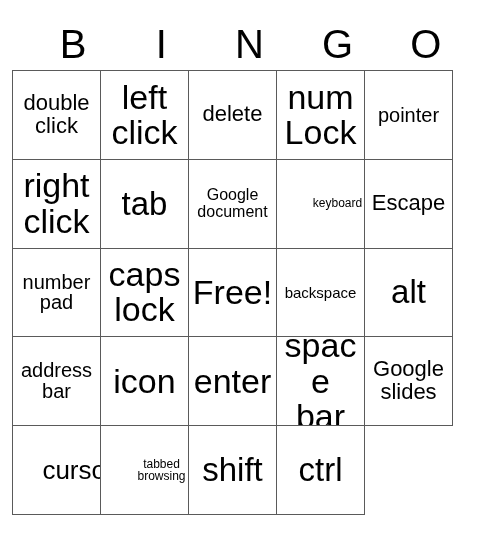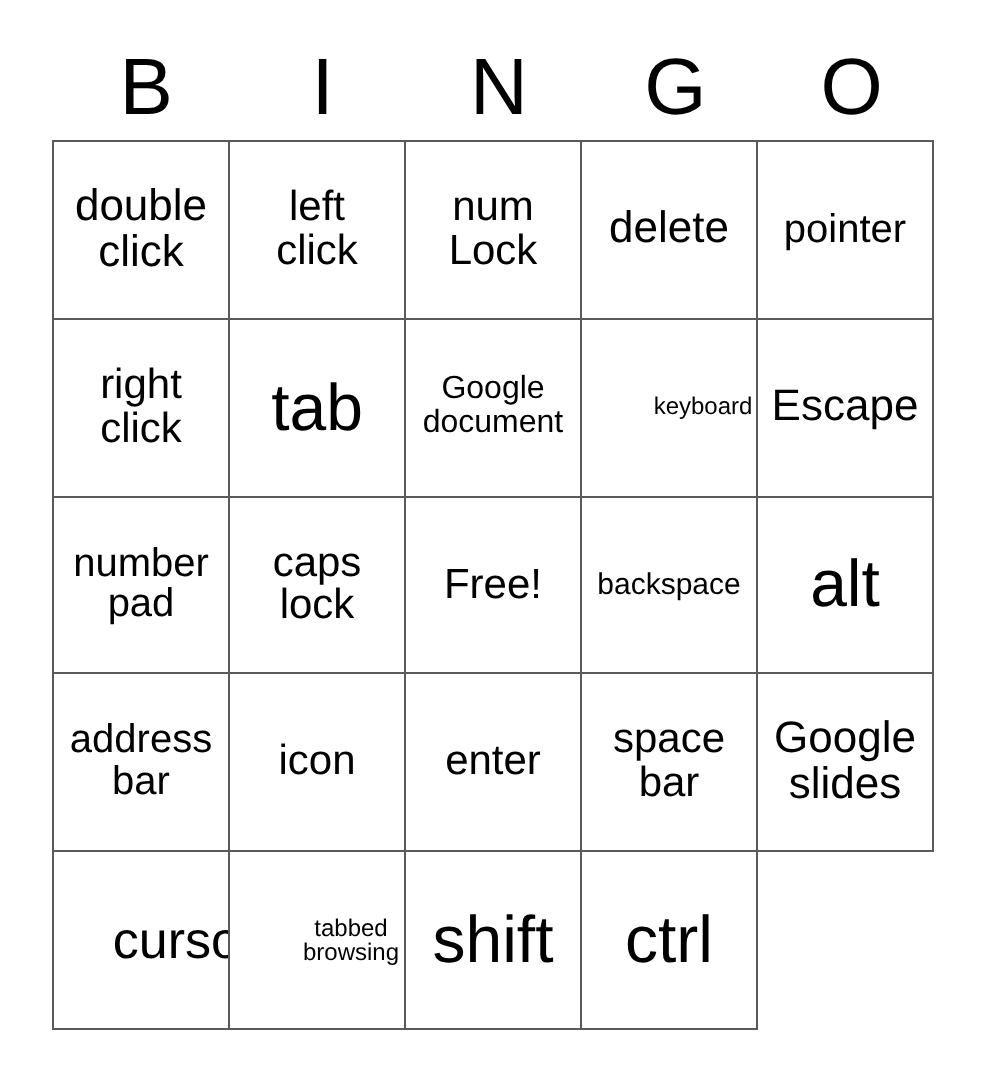--- a/index.html
+++ b/index.html
@@ -41,21 +41,21 @@
     font-size: 40px;
     line-height: 1;
     font-weight: 400;
     color: #000;
     letter-spacing: 0;
   }
 
   
   .grid {
     position: absolute;
-    left: 26px;
+    left: 12px;
     top: 70px;
     width: 441px;
     height: 445px;
     display: grid;
     grid-template-columns: repeat(5, 1fr);
     grid-template-rows: repeat(5, 1fr);
     border-top: 1px solid #5a5a5a;
     border-left: 1px solid #5a5a5a;
     box-sizing: border-box;
   }
@@ -78,21 +78,21 @@
     white-space: pre-line;
   }
 
   
   .fs-xs  { font-size: 15px; }
   .fs-s   { font-size: 16px; }
   .fs-sm  { font-size: 12px; margin-left: 34px; }
   .fs-m   { font-size: 20px; }
   .fs-ml  { font-size: 22px; }
   .fs-l   { font-size: 26px; padding-left: 44px; }
-  .fs-xl  { font-size: 21px; }
+  .fs-xl  { font-size: 34px; }
   .fs-xxl { font-size: 33px; }
 </style>
 </head>
 <body>
 
 <div class="card">
   <div class="header-row">
       <div class="header-letter">B</div>
       <div class="header-letter">I</div>
       <div class="header-letter">N</div>
@@ -102,25 +102,25 @@
   <div class="grid">
       <div class="cell">
         <span class="fs-ml">double
 click</span>
       </div>
       <div class="cell">
         <span class="fs-xl">left
 click</span>
       </div>
       <div class="cell">
+        <span class="fs-ml">delete</span>
+      </div>
+      <div class="cell">
         <span class="fs-xl">num
 Lock</span>
-      </div>
-      <div class="cell">
-        <span class="fs-ml">delete</span>
       </div>
       <div class="cell">
         <span class="fs-m">pointer</span>
       </div>
       <div class="cell">
         <span class="fs-xl">right
 click</span>
       </div>
       <div class="cell">
         <span class="fs-xxl">tab</span>

